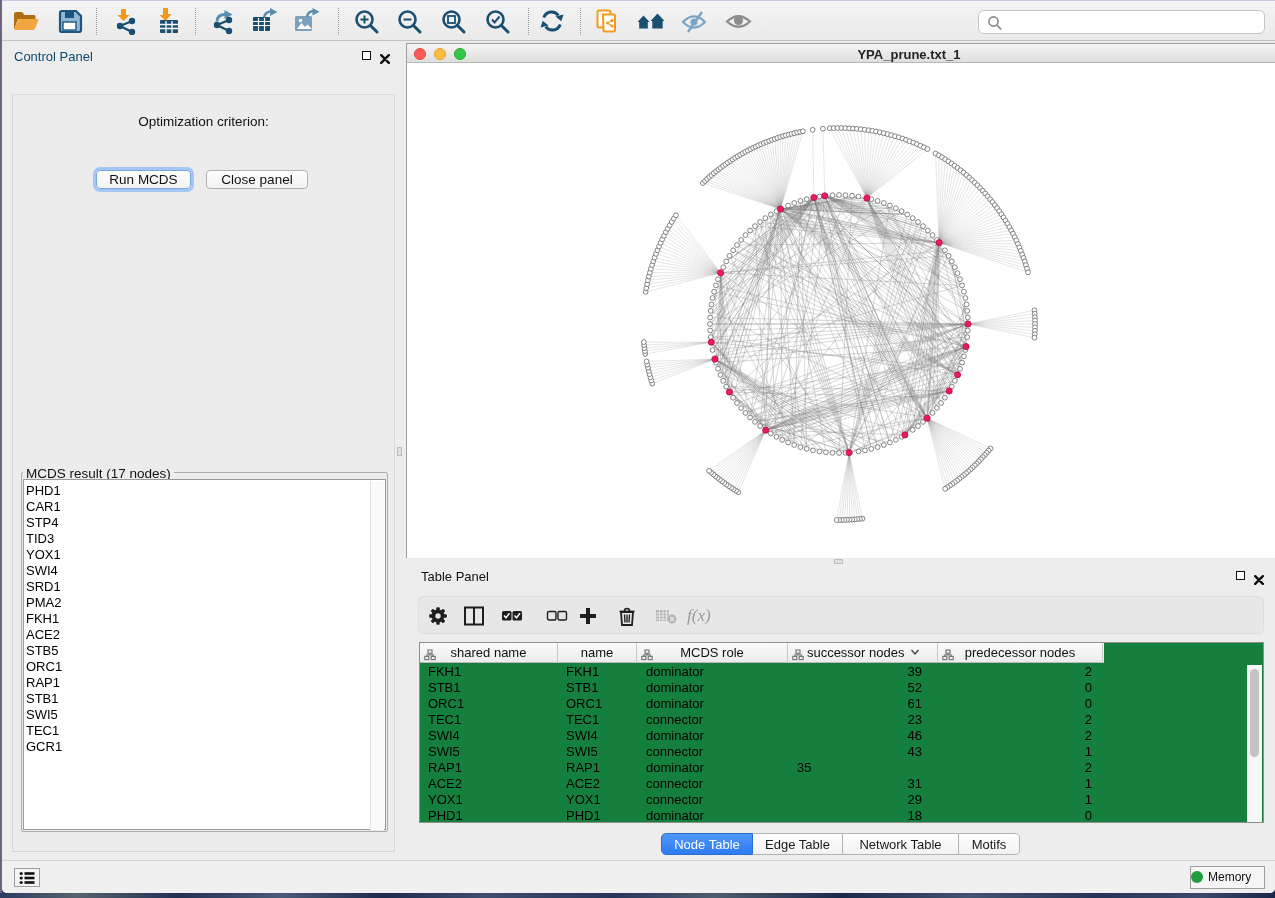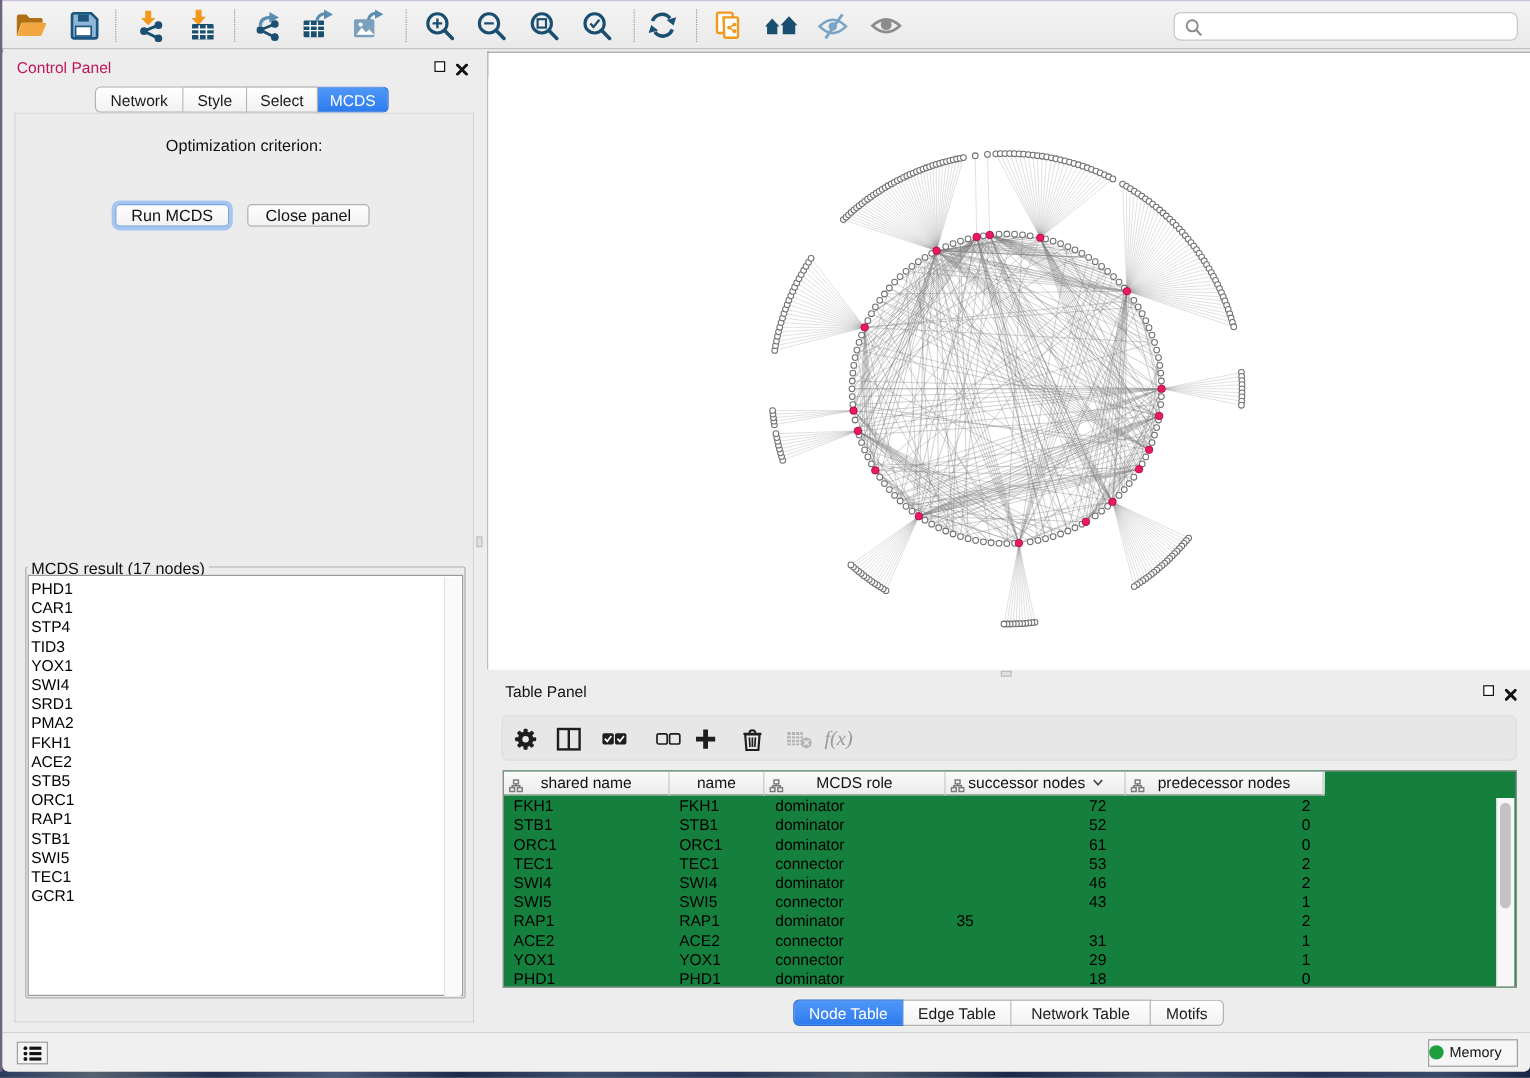--- a/index.html
+++ b/index.html
@@ -11,21 +11,21 @@
 #edgeL { left:0; top:0; width:2px; height:893px; background:#6f6382; }
 
 #toolbar { left:2px; top:0; width:1273px; height:41px;
   background:linear-gradient(#f4f4f4,#eaeaea); border-top:1px solid #cfc3e0; border-bottom:1px solid #c2c2c2; }
 .tsep { position:absolute; top:7px; height:27px; width:0; border-left:1px dotted #9a9a9a; }
 .ticon { position:absolute; top:7px; width:27px; height:27px; }
 #searchbox { position:absolute; left:976px; top:9px; width:287px; height:24px; background:#fff;
   border:1px solid #c6c6c6; border-radius:6px; }
 
 #cp { left:2px; top:44px; width:393px; height:816px; background:#ededed; }
-#cp-title { position:absolute; left:12px; top:5px; font-size:13px; color:#be185d; }
+#cp-title { position:absolute; left:12px; top:5px; font-size:13px; color:#0c4a6e; }
 .wbtn { position:absolute; top:7px; width:9px; height:9px; border:1.4px solid #111; background:#fff; }
 .xbtn { position:absolute; top:6px; width:10px; height:10px; }
 
 .tabrow { position:absolute; display:flex; height:22px; }
 .tab { height:22px; line-height:21px; font-size:13px; color:#1a1a1a; background:linear-gradient(#ffffff,#f2f2f2);
   border:1px solid #b4b4b4; border-left:none; text-align:center; }
 .tab.first { border-left:1px solid #b4b4b4; border-radius:5px 0 0 5px; }
 .tab.last { border-radius:0 5px 5px 0; }
 .tab.sel { background:linear-gradient(#4f97f7,#2d7bf0); color:#fff; border-color:#2a6ed6; }
 #cp-pane { position:absolute; left:10px; top:50px; width:383px; height:758px;
@@ -195,42 +195,42 @@
         <path d="M10 10 L14 14.5" stroke="#8a8a8a" stroke-width="1.8"></path>
       </svg>
     </div>
   </div>
 <div class="abs" id="cp">
   <div id="cp-title">Control Panel</div>
   <div class="wbtn" style="left:360px"></div>
   <div class="xbtn" style="left:378px"><svg width="10" height="10" viewBox="0 0 10 10" style="">
         <path d="M1.2 1.2 L8.8 8.8 M8.8 1.2 L1.2 8.8" stroke="#111" stroke-width="2.4" stroke-linecap="round"></path>
       </svg></div>
-  <div class="tabrow" style="left:77px;top:28px">
-    <div class="tab first" style="width:74px">Network</div>
-      <div class="tab" style="width:53px">Style</div>
-      <div class="tab" style="width:59px">Select</div>
-      <div class="tab sel last" style="width:59px">MCDS</div>
-  </div>
   <div id="cp-pane">
     <div id="optlabel">Optimization criterion:</div>
     <div class="btn" id="runbtn">Run MCDS</div>
     <div class="btn" id="closebtn">Close panel</div>
     <div id="fs">
       <div class="bord"></div>
       <div class="leg">MCDS result (17 nodes)</div>
       <div class="list">
           <div class="items">PHD1<br>CAR1<br>STP4<br>TID3<br>YOX1<br>SWI4<br>SRD1<br>PMA2<br>FKH1<br>ACE2<br>STB5<br>ORC1<br>RAP1<br>STB1<br>SWI5<br>TEC1<br>GCR1</div>
           <div class="sb"></div>
         </div>
     </div>
   </div>
 </div>
 
 <div class="abs" id="net">
+  <div id="net-title">
+    <div class="tl" style="left:7px;background:#fc5b57;border:0.5px solid #e2463f"></div>
+    <div class="tl" style="left:27px;background:#fdbc40;border:0.5px solid #e0a433"></div>
+    <div class="tl" style="left:47px;background:#34c848;border:0.5px solid #2aa834"></div>
+    <div id="net-name">YPA_prune.txt_1</div>
+  </div>
   <div id="canvas">
       <svg width="869" height="496" viewBox="0 0 869 496" style="position:absolute;left:0;top:0">
 <g stroke="#7d7d7d" stroke-opacity="0.3" stroke-width="0.65">
 <line x1="373.5" y1="145.0" x2="295.8" y2="119.0"></line>
 <line x1="373.5" y1="145.0" x2="298.0" y2="117.0"></line>
 <line x1="373.5" y1="145.0" x2="300.1" y2="115.0"></line>
 <line x1="373.5" y1="145.0" x2="302.3" y2="113.0"></line>
 <line x1="373.5" y1="145.0" x2="304.5" y2="111.1"></line>
 <line x1="373.5" y1="145.0" x2="306.8" y2="109.2"></line>
 <line x1="373.5" y1="145.0" x2="309.0" y2="107.4"></line>
@@ -1202,42 +1202,42 @@
                 <rect x="7.2" y="7.4" width="4" height="3.2"></rect>
                 <path d="M6 4.2 v1.6 M2.8 7.4 v-1.6 h6.4 v1.6"></path>
               </g>
             </svg></span>predecessor nodes</div>
       </div>
       <div id="tbody">
         <div class="tr" style="top:0px">
           <div class="td" style="left:8px;width:130px">FKH1</div>
           <div class="td" style="left:146px;width:75px">FKH1</div>
           <div class="td" style="left:226px;width:145px">dominator</div>
-          <div class="td" style="left:377px;width:125px;text-align:right">72</div>
+          <div class="td" style="left:377px;width:125px;text-align:right">39</div>
           <div class="td" style="left:527px;width:145px;text-align:right">2</div>
         </div>
         <div class="tr" style="top:16px">
           <div class="td" style="left:8px;width:130px">STB1</div>
           <div class="td" style="left:146px;width:75px">STB1</div>
           <div class="td" style="left:226px;width:145px">dominator</div>
           <div class="td" style="left:377px;width:125px;text-align:right">52</div>
           <div class="td" style="left:527px;width:145px;text-align:right">0</div>
         </div>
         <div class="tr" style="top:32px">
           <div class="td" style="left:8px;width:130px">ORC1</div>
           <div class="td" style="left:146px;width:75px">ORC1</div>
           <div class="td" style="left:226px;width:145px">dominator</div>
           <div class="td" style="left:377px;width:125px;text-align:right">61</div>
           <div class="td" style="left:527px;width:145px;text-align:right">0</div>
         </div>
         <div class="tr" style="top:48px">
           <div class="td" style="left:8px;width:130px">TEC1</div>
           <div class="td" style="left:146px;width:75px">TEC1</div>
           <div class="td" style="left:226px;width:145px">connector</div>
-          <div class="td" style="left:377px;width:125px;text-align:right">53</div>
+          <div class="td" style="left:377px;width:125px;text-align:right">23</div>
           <div class="td" style="left:527px;width:145px;text-align:right">2</div>
         </div>
         <div class="tr" style="top:64px">
           <div class="td" style="left:8px;width:130px">SWI4</div>
           <div class="td" style="left:146px;width:75px">SWI4</div>
           <div class="td" style="left:226px;width:145px">dominator</div>
           <div class="td" style="left:377px;width:125px;text-align:right">46</div>
           <div class="td" style="left:527px;width:145px;text-align:right">2</div>
         </div>
         <div class="tr" style="top:80px">

